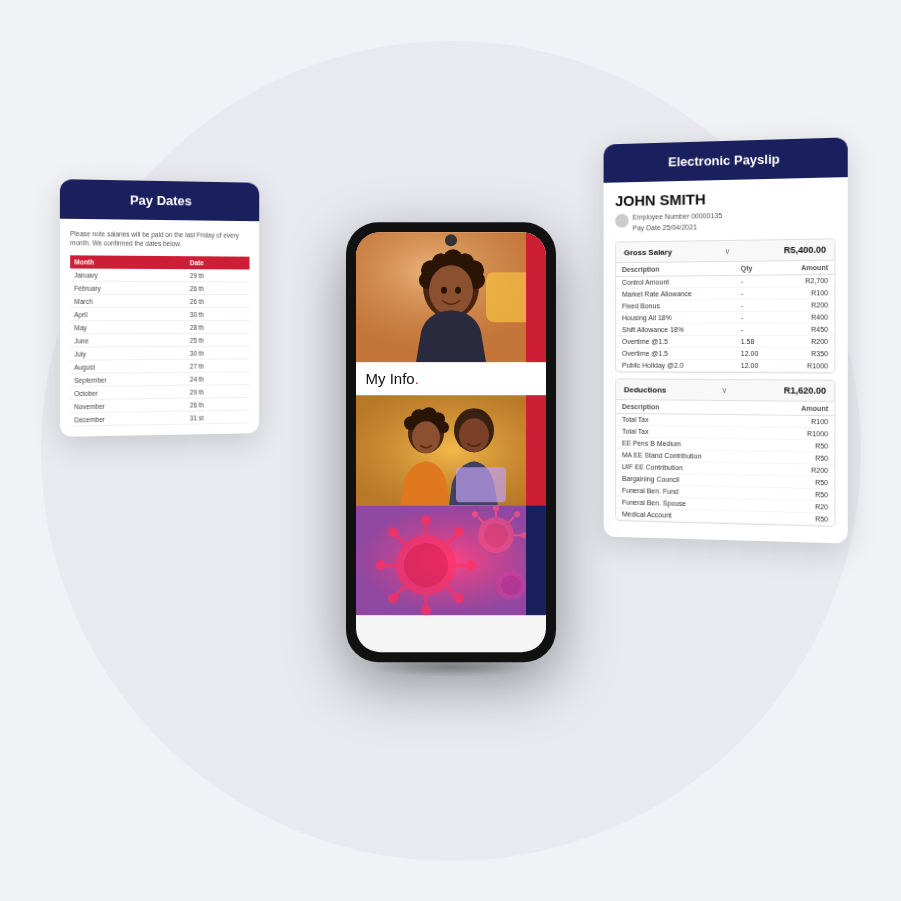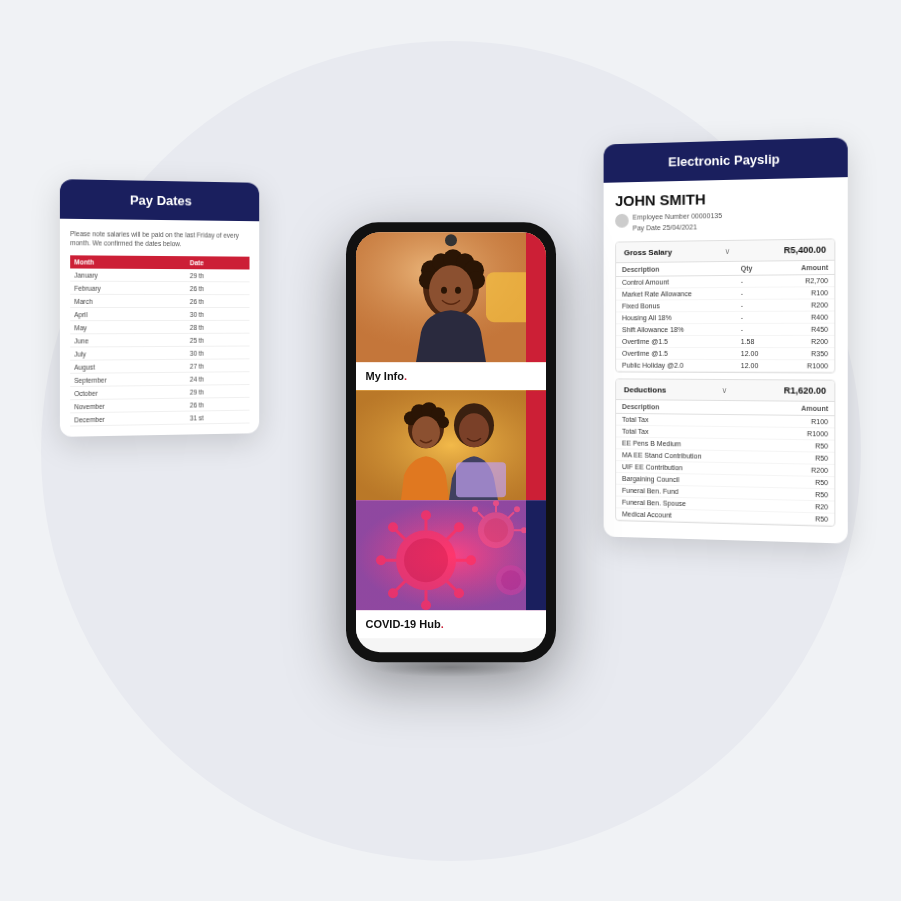--- a/index.html
+++ b/index.html
@@ -153,22 +153,22 @@
     .red-accent {
       position: absolute;
       top: 0; right: 0;
       width: 20px;
       height: 130px;
       background: #cc1f36;
     }
 
     .phone-label {
       padding: 8px 10px;
-      font-size: 11px;
-      font-weight: bold;
+      font-size: 15px;
+      font-weight: normal;
       color: #111;
       background: white;
     }
 
     .phone-label span {
       color: #cc1f36;
     }
 
     .phone-img-mid {
       width: 100%;
@@ -543,23 +543,20 @@
               <circle cx="168" cy="30" r="3" fill="#ff5080"></circle>
               <line x1="128" y1="18" x2="122" y2="12" stroke="#ff5080" stroke-width="2"></line>
               <circle cx="119" cy="9" r="3" fill="#ff5080"></circle>
 
               <circle cx="155" cy="80" r="15" fill="#d040a0" opacity="0.7"></circle>
               <circle cx="155" cy="80" r="10" fill="#b83090" opacity="0.8"></circle>
 
               <rect width="190" height="110" fill="url(#grad3)" opacity="0.3"></rect>
             </svg>
             <div class="red-accent-bot"></div>
-          </div>
-          <div class="phone-label">
-            COVID-19 Hub<span>.</span>
           </div>
         </div>
 
       </div>
     </div>
     <div class="phone-shadow"></div>
   </div>
 
   <div class="card-right">
     <div class="card-right-header">

